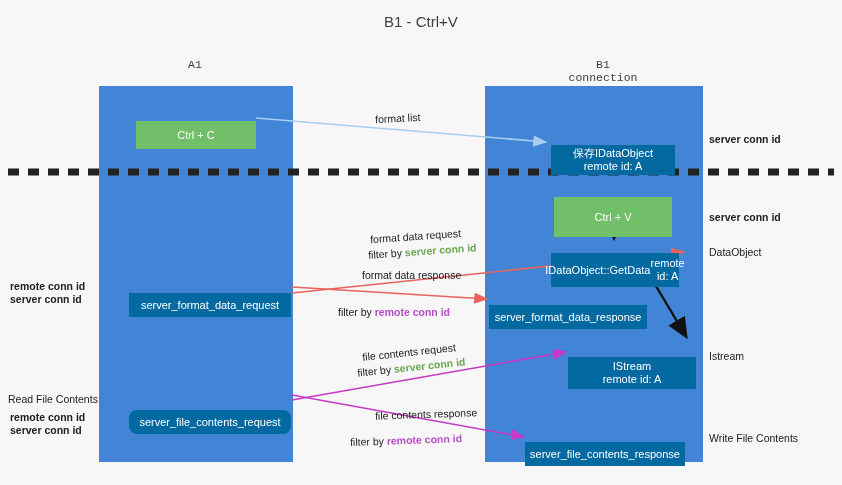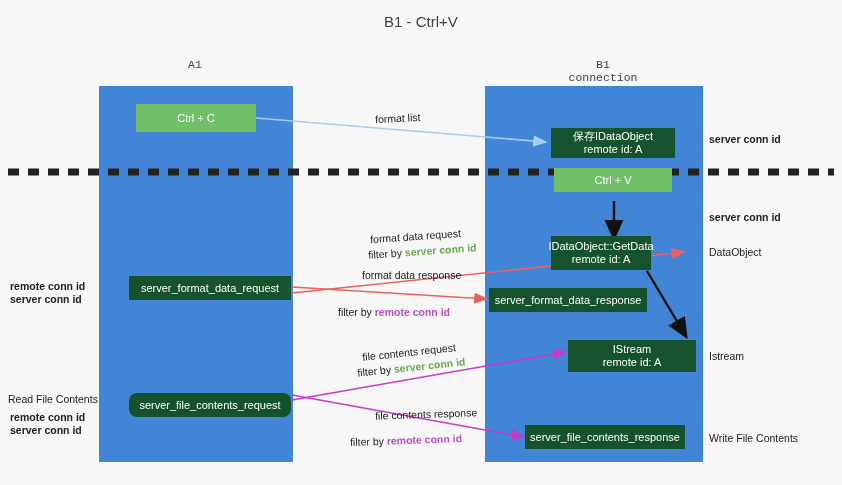--- a/index.html
+++ b/index.html
@@ -24,24 +24,24 @@
     text-align:center;font-size:11.5px;color:#3c4043;line-height:13px;font-family:Liberation Mono, monospace;
   }
 
   
   .lane{background:#4285d6;}
 
   
   .box{
     display:flex;align-items:center;justify-content:center;
     text-align:center;color:#ffffff;font-size:11px;line-height:13px;
-    box-sizing:border-box;padding:2px 4px;
+    box-sizing:border-box;padding:2px 4px;margin-top:17px;
   }
   .box.green{background:#72bf6a;}
-  .box.orange{background:#14532d;}
+  .box.orange{background:#0369a1;}
 
   
   .flowlabel{
     font-size:10.5px;color:#202124;line-height:14px;white-space:nowrap;
   }
   .green-b{color:#6aa84f;font-weight:bold;font-size:10.5px;}
   .purple-b{color:#b64fc8;font-weight:bold;font-size:10.5px;}
 
   .sidelabel{font-size:10.5px;color:#202124;line-height:14px;white-space:nowrap;}
   .rightlabel{font-size:10.5px;color:#202124;line-height:14px;white-space:nowrap;}
@@ -103,25 +103,25 @@
 
   <div class="abs box green" style="left:136px;top:104px;width:120px;height:28px;">
     <span>Ctrl + C</span>
   </div>
 
   <div class="abs box orange" style="left:551px;top:128px;width:124px;height:30px;flex-direction:column;">
     <span>保存IDataObject</span>
     <span>remote id: A</span>
   </div>
 
-  <div class="abs box green" style="left:554px;top:168px;width:118px;height:24px;">
+  <div class="abs box green" style="left:554px;top:180px;width:118px;height:40px;">
     <span>Ctrl + V</span>
   </div>
 
-  <div class="abs box orange" style="left:551px;top:236px;width:100px;height:34px;flex-direction:column;">
+  <div class="abs box orange" style="left:551px;top:236px;width:128px;height:34px;flex-direction:row;">
     <span>IDataObject::GetData</span>
     <span>remote id: A</span>
   </div>
 
   <div class="abs box orange" style="left:568px;top:340px;width:128px;height:32px;flex-direction:column;">
     <span>IStream</span>
     <span>remote id: A</span>
   </div>
 
   <div class="abs box orange" style="left:129px;top:276px;width:162px;height:24px;">

